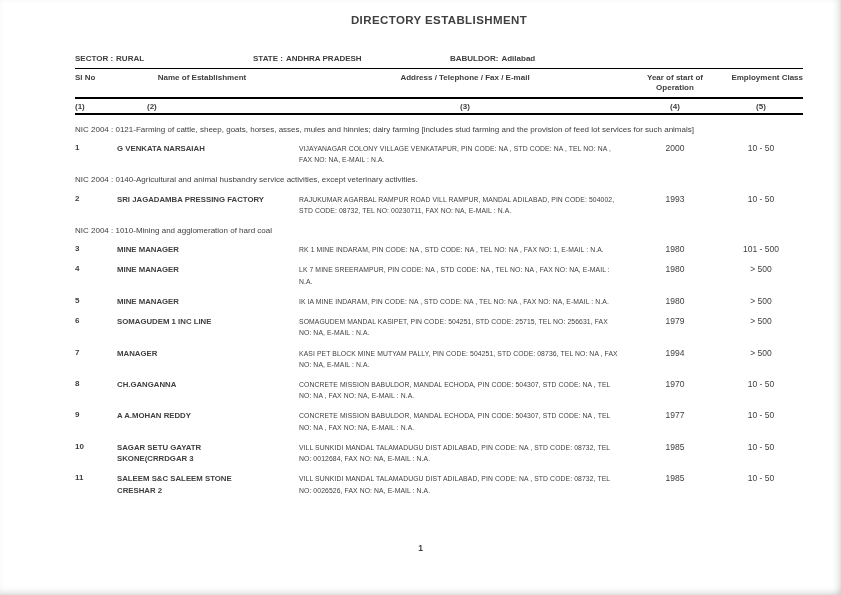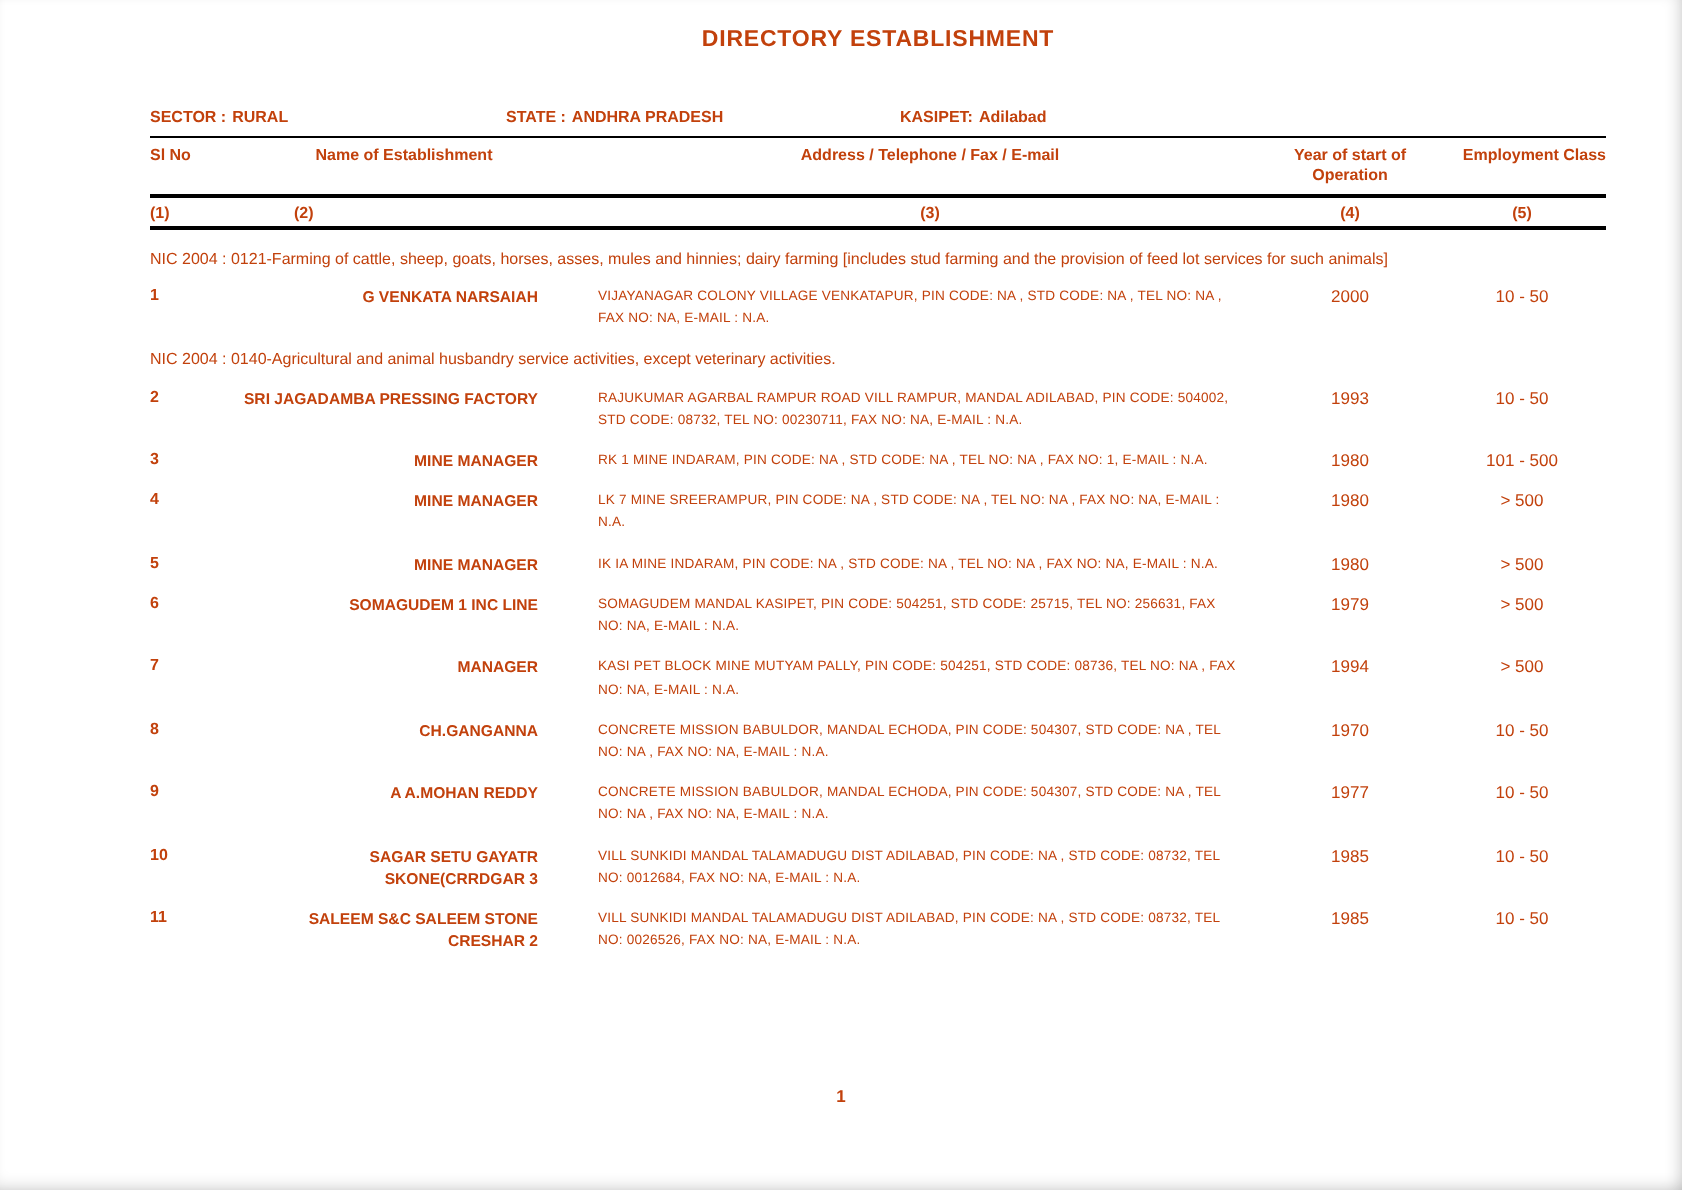--- a/index.html
+++ b/index.html
@@ -1,21 +1,21 @@
 <!DOCTYPE html>
 <html><head>
 <meta charset="utf-8">
 <style>
   html, body { margin: 0; padding: 0; background: #ffffff; }
   .page {
     position: relative;
     width: 841px;
     height: 595px;
     background: #ffffff;
-    color: #c2410c;
+    color: #404040;
     font-family: "Liberation Sans", sans-serif;
     overflow: hidden;
     box-shadow: inset -6px 0 8px -5px rgba(0,0,0,0.18), inset 0 -6px 8px -5px rgba(0,0,0,0.18);
   }
   .content { padding: 8px 38px 0 75px; }
 
   .doc-title {
     text-align: center;
     font-size: 11.5px;
     font-weight: bold;
@@ -63,21 +63,21 @@
 
   .nic-heading {
     font-size: 8px;
     font-weight: normal;
     line-height: 1.4;
     margin: 9px 0 8px;
   }
 
   .row { margin-bottom: 9px; }
   .col-sl   { font-size: 8px;   font-weight: bold; }
-  .col-name { font-size: 7.8px; font-weight: bold; line-height: 1.45; padding-right: 18px; text-align: right; }
+  .col-name { font-size: 7.8px; font-weight: bold; line-height: 1.45; padding-right: 18px; }
   .col-address { font-size: 6.8px; font-weight: normal; line-height: 1.65; padding-right: 12px; letter-spacing: 0.1px; }
   .col-year { font-size: 8.5px; text-align: center; }
   .col-emp  { font-size: 8.5px; text-align: center; }
 
   .page-number {
     position: absolute;
     bottom: 42px;
     left: 0;
     width: 100%;
     text-align: center;
@@ -94,21 +94,21 @@
     <div class="doc-title">DIRECTORY ESTABLISHMENT</div>
 
     <div class="meta-row">
       <span class="meta-item meta-sector">
         <span>SECTOR :</span><span class="val">RURAL</span>
       </span>
       <span class="meta-item meta-state">
         <span>STATE :</span><span class="val">ANDHRA PRADESH</span>
       </span>
       <span class="meta-item meta-district">
-        <span>KASIPET:</span><span class="val">Adilabad</span>
+        <span>BABULDOR:</span><span class="val">Adilabad</span>
       </span>
     </div>
 
     <div class="rule-1"></div>
 
     <div class="grid header-grid">
       <div class="h-sl">Sl No</div>
       <div class="h-name">Name of Establishment</div>
       <div class="h-addr">Address / Telephone / Fax / E-mail</div>
       <div class="h-year">Year of start of Operation</div>
@@ -142,20 +142,21 @@
           <div class="nic-heading">NIC 2004 : 0140-Agricultural and animal husbandry service activities, except veterinary activities.</div>
           <div class="grid row">
             <div class="col-sl">2</div>
             <div class="col-name">SRI JAGADAMBA PRESSING FACTORY</div>
             <div class="col-address">RAJUKUMAR AGARBAL RAMPUR ROAD VILL RAMPUR, MANDAL ADILABAD,  PIN CODE: 504002, STD CODE: 08732, TEL NO: 00230711, FAX NO: NA, E-MAIL : N.A.</div>
             <div class="col-year">1993</div>
             <div class="col-emp">10 - 50</div>
           </div>
         </div>
         <div class="section">
+          <div class="nic-heading">NIC 2004 : 1010-Mining and agglomeration of hard coal</div>
           <div class="grid row">
             <div class="col-sl">3</div>
             <div class="col-name">MINE MANAGER</div>
             <div class="col-address">RK 1 MINE INDARAM,  PIN CODE: NA , STD CODE: NA ,  TEL NO: NA ,  FAX NO: 1, E-MAIL : N.A.</div>
             <div class="col-year">1980</div>
             <div class="col-emp">101 - 500</div>
           </div>
           <div class="grid row">
             <div class="col-sl">4</div>
             <div class="col-name">MINE MANAGER</div>

